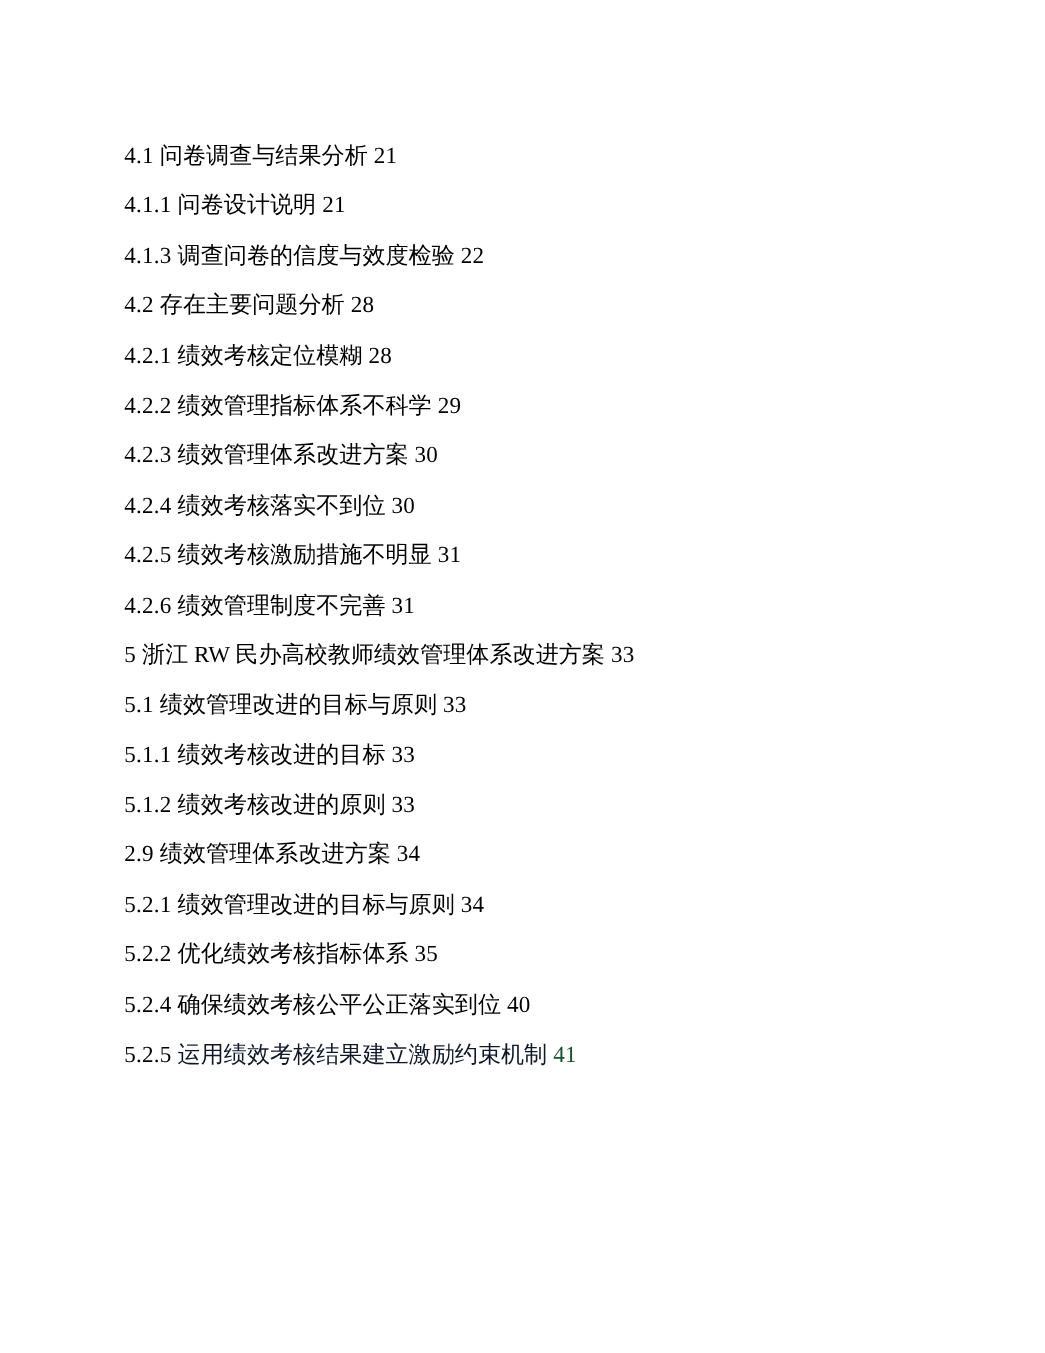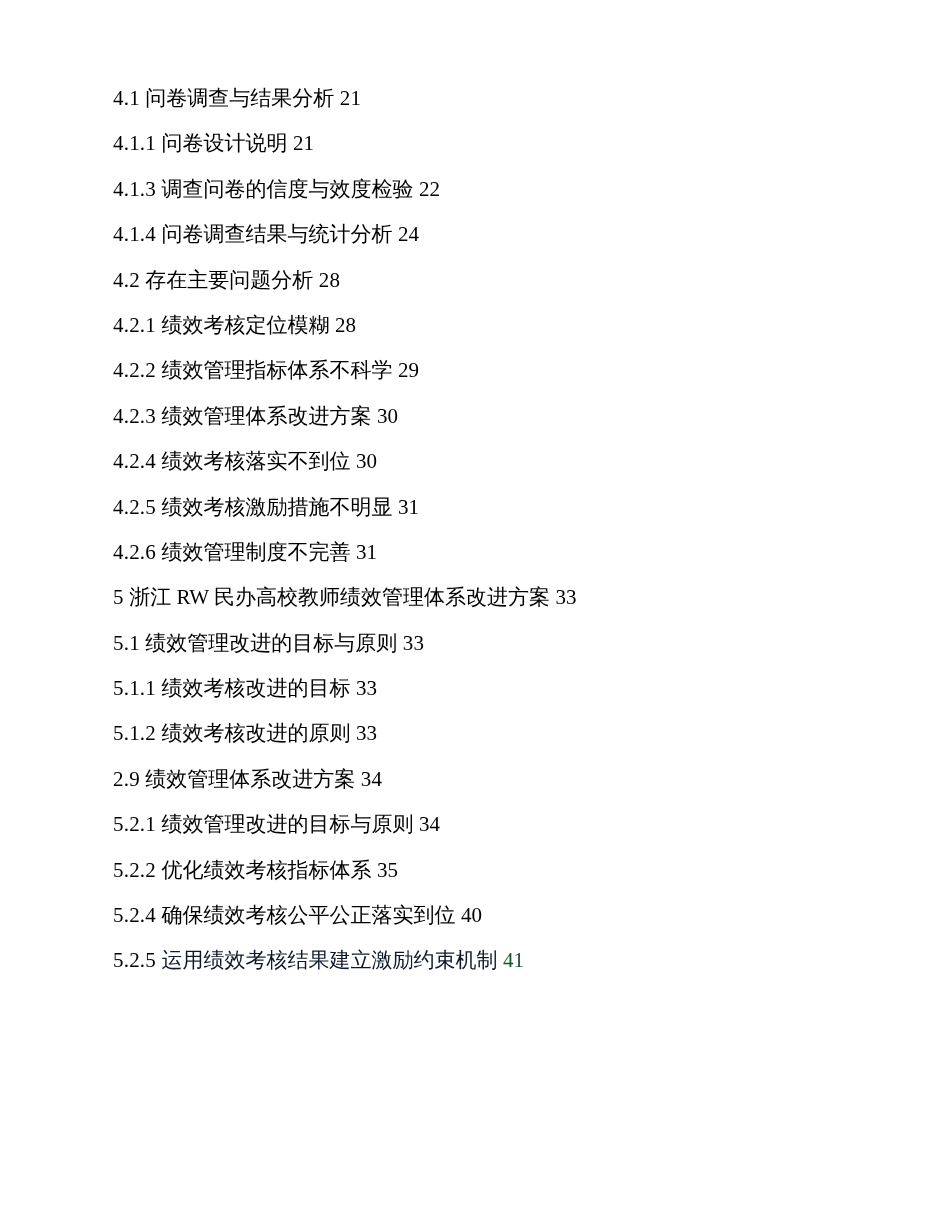--- a/index.html
+++ b/index.html
@@ -11,21 +11,21 @@
     width: 950px;
     height: 1230px;
     overflow: hidden;
     font-family: "Liberation Serif", "DejaVu Serif", serif;
   }
   .page {
     width: 950px;
     height: 1230px;
     background: #ffffff;
     box-sizing: border-box;
-    padding: 76px 60px 0 113px;
+    padding: 119px 60px 0 113px;
   }
   .toc {
     font-size: 21px;
     color: #000000;
   }
   .toc-row {
     height: 45.4px;
     line-height: 45.4px;
     white-space: nowrap;
   }
@@ -45,21 +45,20 @@
 
 <div class="page">
   <div class="toc" id="toc">
   <div class="toc-row"><span class="toc-prefix">4.1</span><span class="toc-title">问卷调查与结果分析</span><span class="toc-page">21</span></div>
 
   <div class="toc-row"><span class="toc-prefix">4.1.1</span><span class="toc-title">问卷设计说明</span><span class="toc-page">21</span></div>
 
 
   <div class="toc-row"><span class="toc-prefix">4.1.3</span><span class="toc-title">调查问卷的信度与效度检验</span><span class="toc-page">22</span></div>
 
-  <div class="toc-row"><span class="toc-prefix">4.1.4</span><span class="toc-title">问卷调查结果与统计分析</span><span class="toc-page">24</span></div>
 
   <div class="toc-row"><span class="toc-prefix">4.2</span><span class="toc-title">存在主要问题分析</span><span class="toc-page">28</span></div>
 
   <div class="toc-row"><span class="toc-prefix">4.2.1</span><span class="toc-title">绩效考核定位模糊</span><span class="toc-page">28</span></div>
 
   <div class="toc-row"><span class="toc-prefix">4.2.2</span><span class="toc-title">绩效管理指标体系不科学</span><span class="toc-page">29</span></div>
 
   <div class="toc-row"><span class="toc-prefix">4.2.3</span><span class="toc-title">绩效管理体系改进方案</span><span class="toc-page">30</span></div>
 
   <div class="toc-row"><span class="toc-prefix">4.2.4</span><span class="toc-title">绩效考核落实不到位</span><span class="toc-page">30</span></div>

